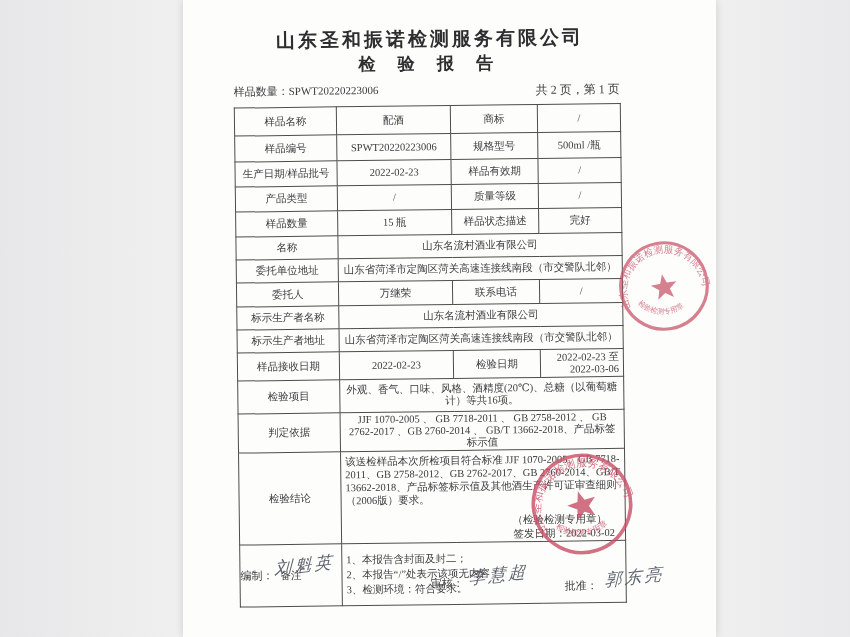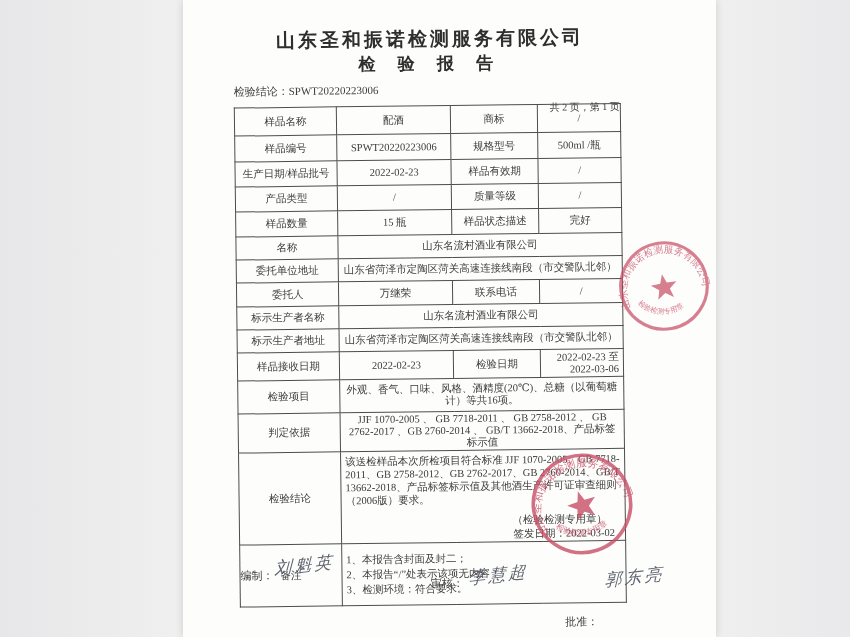--- a/index.html
+++ b/index.html
@@ -18,21 +18,21 @@
   .company-title{
     position:absolute;left:30px;top:26px;width:440px;text-align:center;
     font-size:19px;font-weight:bold;letter-spacing:3px;color:#2e2e2e;
   }
   .doc-title{
     position:absolute;left:30px;top:52px;width:440px;text-align:center;
     font-size:17px;font-weight:bold;letter-spacing:9px;color:#2e2e2e;
   }
   .meta-row{position:absolute;left:53px;top:82px;width:386px;font-size:11px;}
   .report-no{position:absolute;left:0;top:0;}
-  .pagination{position:absolute;right:0;top:20px;font-size:10px;}
+  .pagination{position:absolute;right:0;top:1px;font-size:12px;}
   table.report{
     position:absolute;left:53px;top:105px;width:386px;
     border-collapse:collapse;table-layout:fixed;
     font-size:10.5px;line-height:12px;
   }
   table.report col.c1{width:102px}
   table.report col.c2{width:114px}
   table.report col.c3{width:87px}
   table.report col.c4{width:83px}
   table.report th,table.report td{
@@ -65,21 +65,21 @@
 </head>
 <body>
 
 <div class="paper">
   <div class="tilt">
 
     <div class="company-title">山东圣和振诺检测服务有限公司</div>
     <div class="doc-title">检 验 报 告</div>
 
     <div class="meta-row">
-      <span class="report-no"><span>检验结论：</span><span>SPWT20220223006</span></span>
+      <span class="report-no"><span>样品数量：</span><span>SPWT20220223006</span></span>
       <span class="pagination">共 2 页，第 1 页</span>
     </div>
 
     <table class="report">
       <colgroup>
           <col class="c1">
           <col class="c2">
           <col class="c3">
           <col class="c4">
         </colgroup>
@@ -172,21 +172,21 @@
           </td>
         </tr>
       </tbody>
     </table>
 
     <div class="footer-sigline">
       <span class="sig-label" style="left:54px;top:566px;">编制：</span>
       <span class="sig" style="left:88px;top:552px;">刘魁英</span>
       <span class="sig-label" style="left:244px;top:576px;text-align:right;">审核：</span>
       <span class="sig" style="left:282px;top:564px;">李慧超</span>
-      <span class="sig-label" style="left:378px;top:616px;">批准：</span>
+      <span class="sig-label" style="left:378px;top:580px;">批准：</span>
       <span class="sig" style="left:418px;top:568px;">郭东亮</span>
     </div>
 
   </div>
 </div>
 
 <div class="stamp" style="left:616px;top:238px;width:96px;height:96px;opacity:.72;transform:rotate(-10deg);">
   <svg width="96" height="96" viewBox="0 0 120 120">
     <defs>
       <path id="arcTopA" d="M 14,80 A 48,48 0 1 1 106,80" fill="none"></path>

